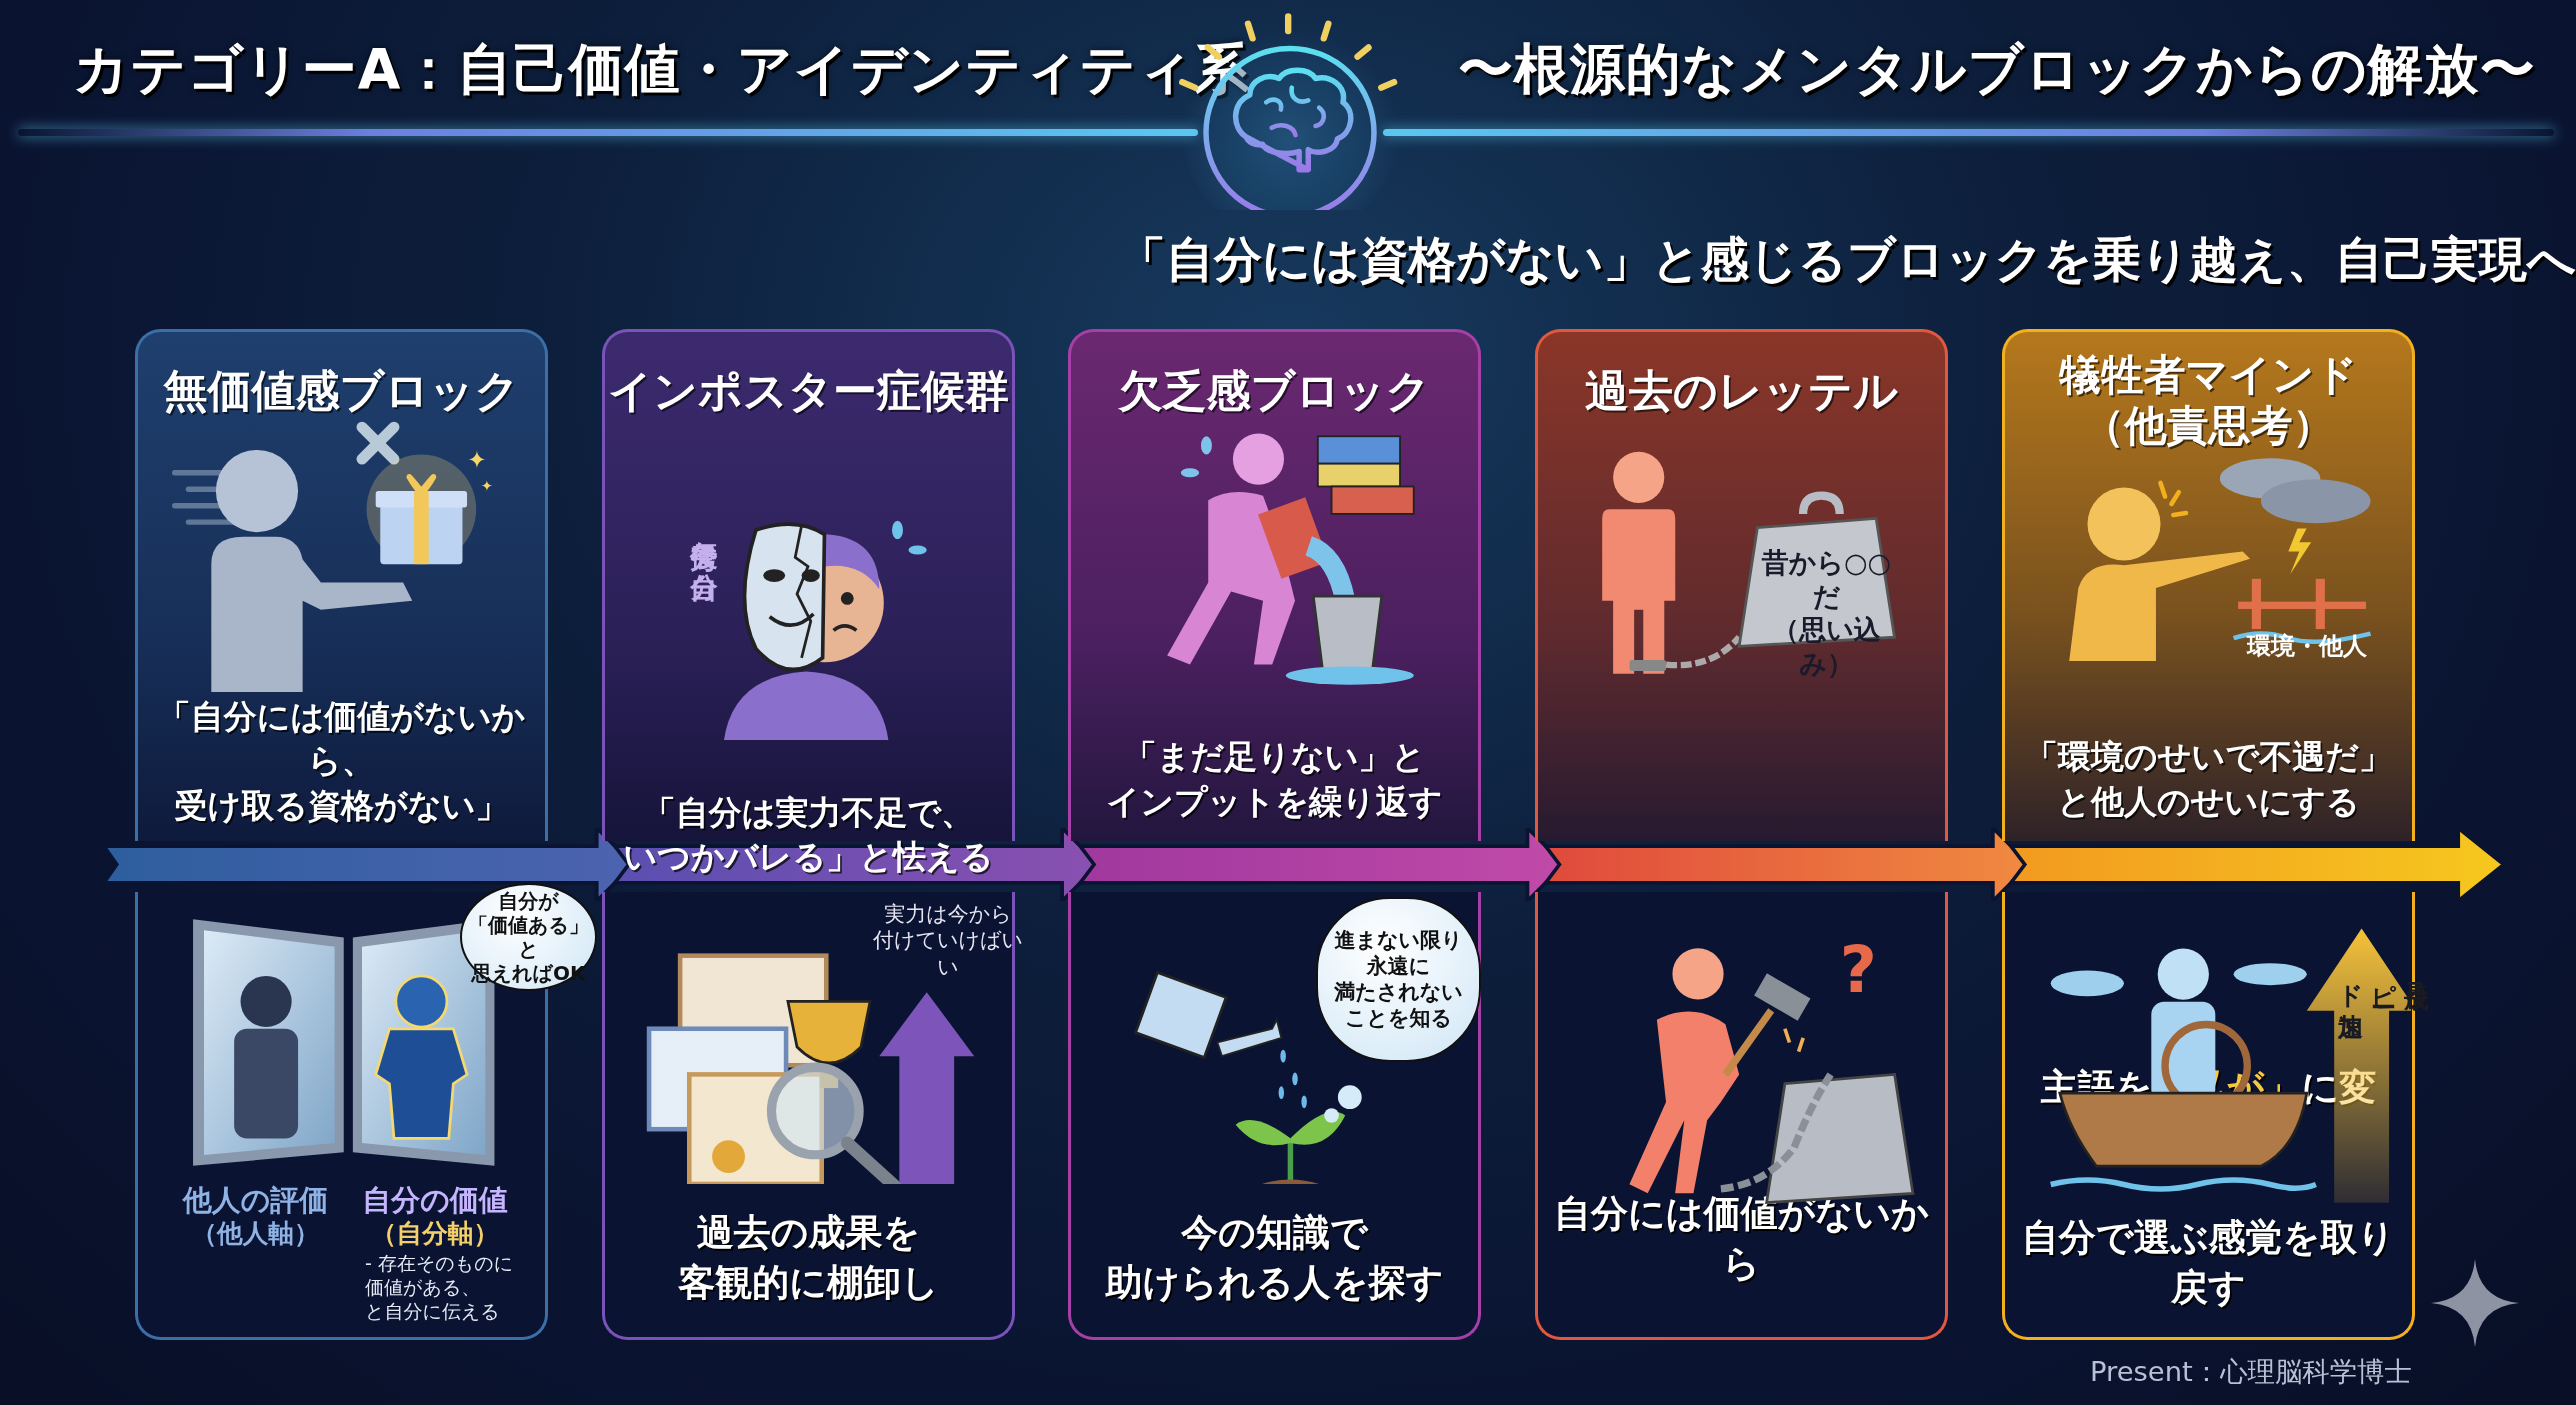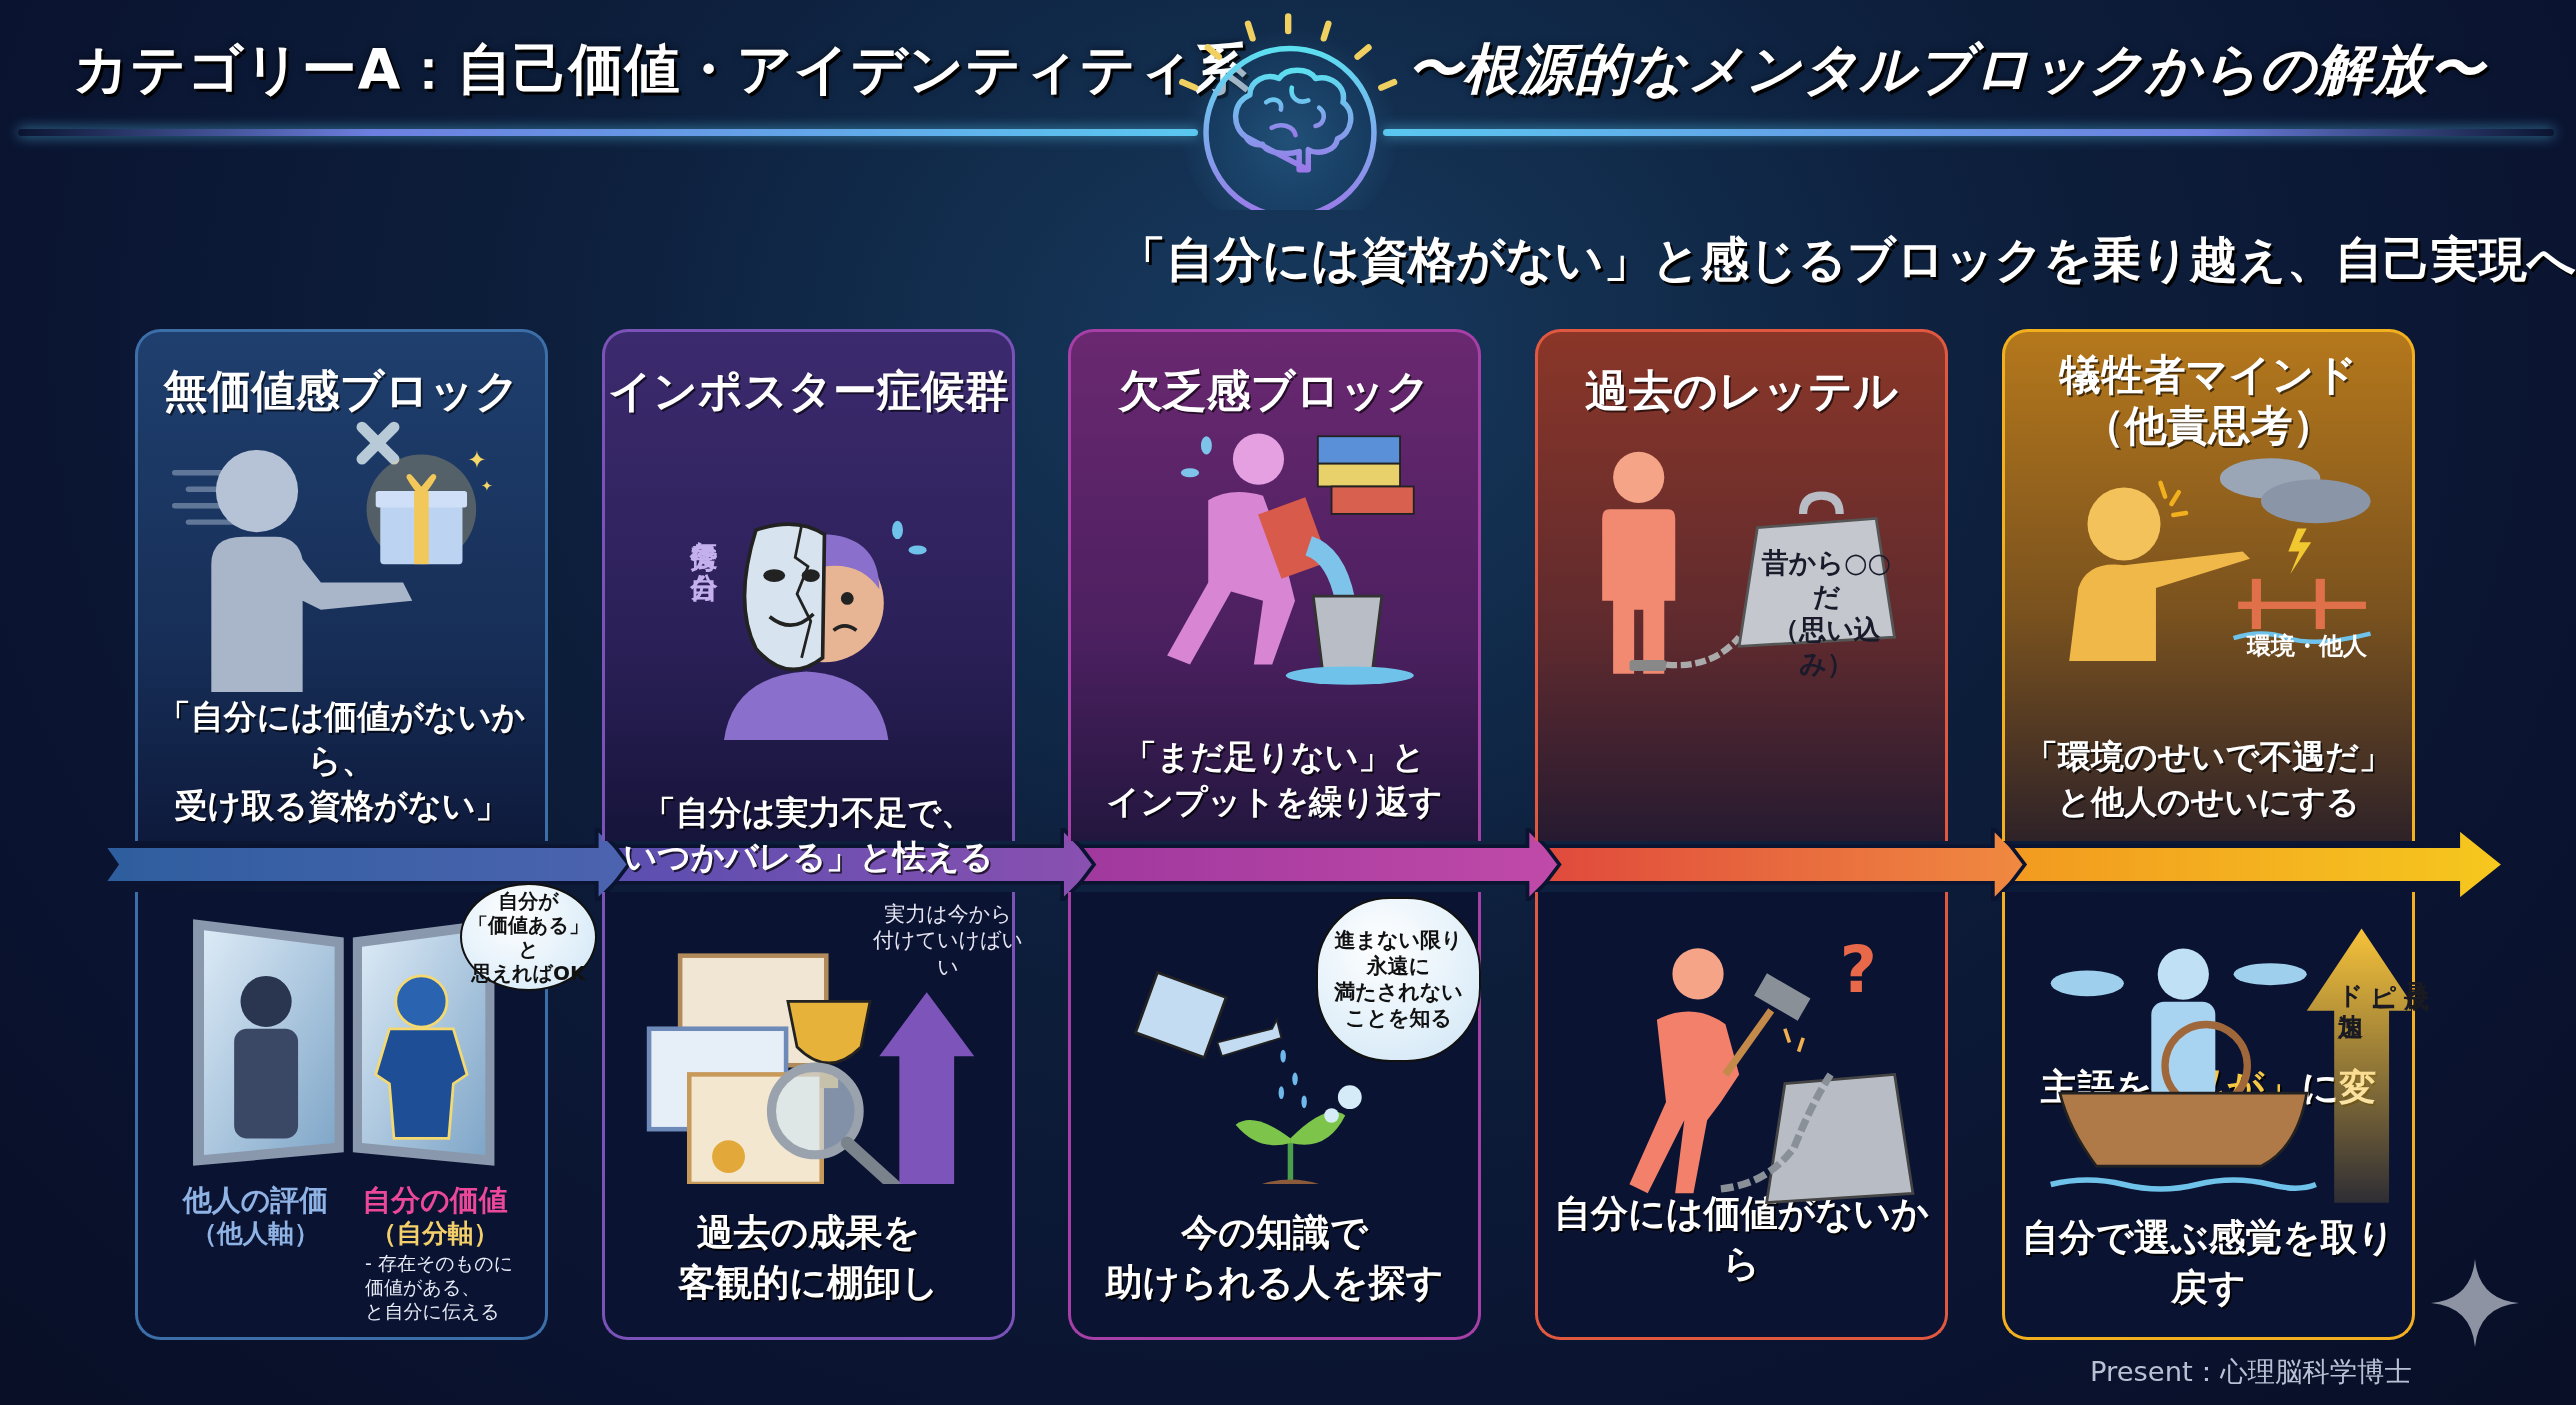--- a/index.html
+++ b/index.html
@@ -52,21 +52,21 @@
     border: 2.7px solid #111; border-radius: 50%;
     display: flex; align-items: center; justify-content: center;
   }
   .footer { font-size: 27.4px; color: #b8c1d4; white-space: nowrap; }
   .sm-label { font-weight: bold; text-align: center; white-space: pre-line; }
 </style>
 </head>
 <body>
 
 <div class="abs hdr-title" style="left:73px; top:33px;">カテゴリーA：自己価値・アイデンティティ系</div>
-<div class="abs hdr-title" style="left:1407px; top:33px;font-style:italic;">〜根源的なメンタルブロックからの解放〜</div>
+<div class="abs hdr-title" style="left:1458px; top:33px;">〜根源的なメンタルブロックからの解放〜</div>
 
 <div class="abs glow-line" style="left:18.3px; top:129px; width:1180px; background:linear-gradient(90deg, rgba(90,120,220,0) 0%, #6d7fe0 30%, #5ac8f0 100%);"></div>
 <div class="abs glow-line" style="left:1383px; top:129px; width:1171px; background:linear-gradient(90deg, #5ac8f0 0%, #6d7fe0 70%, rgba(90,120,220,0) 100%);"></div>
 
 <div class="abs" style="left:1171px; top:0; width:238px; height:210px;">
   <svg width="238" height="210" viewBox="0 0 260 230">
     <defs>
       <linearGradient id="bg1" x1="0" y1="0" x2="0" y2="1">
         <stop offset="0" stop-color="#5ce0f0"></stop>
           <stop offset="1" stop-color="#9b78e8"></stop>
@@ -172,21 +172,21 @@
       <circle cx="310" cy="110" r="28" fill="#2a64b0" stroke="#f4d870" stroke-width="3"></circle>
       <path d="M275 140 L345 140 L360 190 L345 200 L340 260 L280 260 L275 200 L260 190 Z" fill="#1e4f96" stroke="#f4d870" stroke-width="3"></path>
     </svg>
     <div class="abs bubble" style="left:322px; top:-9.1px; width:137px; height:108px; font-size:20px; line-height:1.2;">自分が
 「価値ある」と
 思えればOK</div>
   </div>
   <div style="width:100%; height:156px; position:relative;">
     <div class="abs sm-label" style="left:35px; top:0; width:165px; font-size:29px; color:#8fb3e4;">他人の評価</div>
     <div class="abs sm-label" style="left:35px; top:35px; width:165px; font-size:25.6px; color:#8fb3e4;">（他人軸）</div>
-    <div class="abs sm-label" style="left:210px; top:0; width:174px; font-size:29px; color:#ec4899;">自分の価値</div>
+    <div class="abs sm-label" style="left:210px; top:0; width:174px; font-size:29px; color:#c4b5fd;">自分の価値</div>
     <div class="abs sm-label" style="left:210px; top:35px; width:174px; font-size:25.6px; color:#f4d06a;">（自分軸）</div>
     <div class="abs" style="left:227px; top:71px; width:183px; font-size:19px; line-height:1.25; white-space:pre-line; color:#e6ebf5;">- 存在そのものに
 価値がある、
 と自分に伝える</div>
   </div>
 </div>
 
 <div class="abs panel-top" style="left:602px; border-color:#7a52b8; background:linear-gradient(180deg,#3c2a6e 0%,#2b2058 60%,#16143a 100%);gap:48px;">
   <div class="ptitle">インポスター症候群</div>
   <div class="illus">

